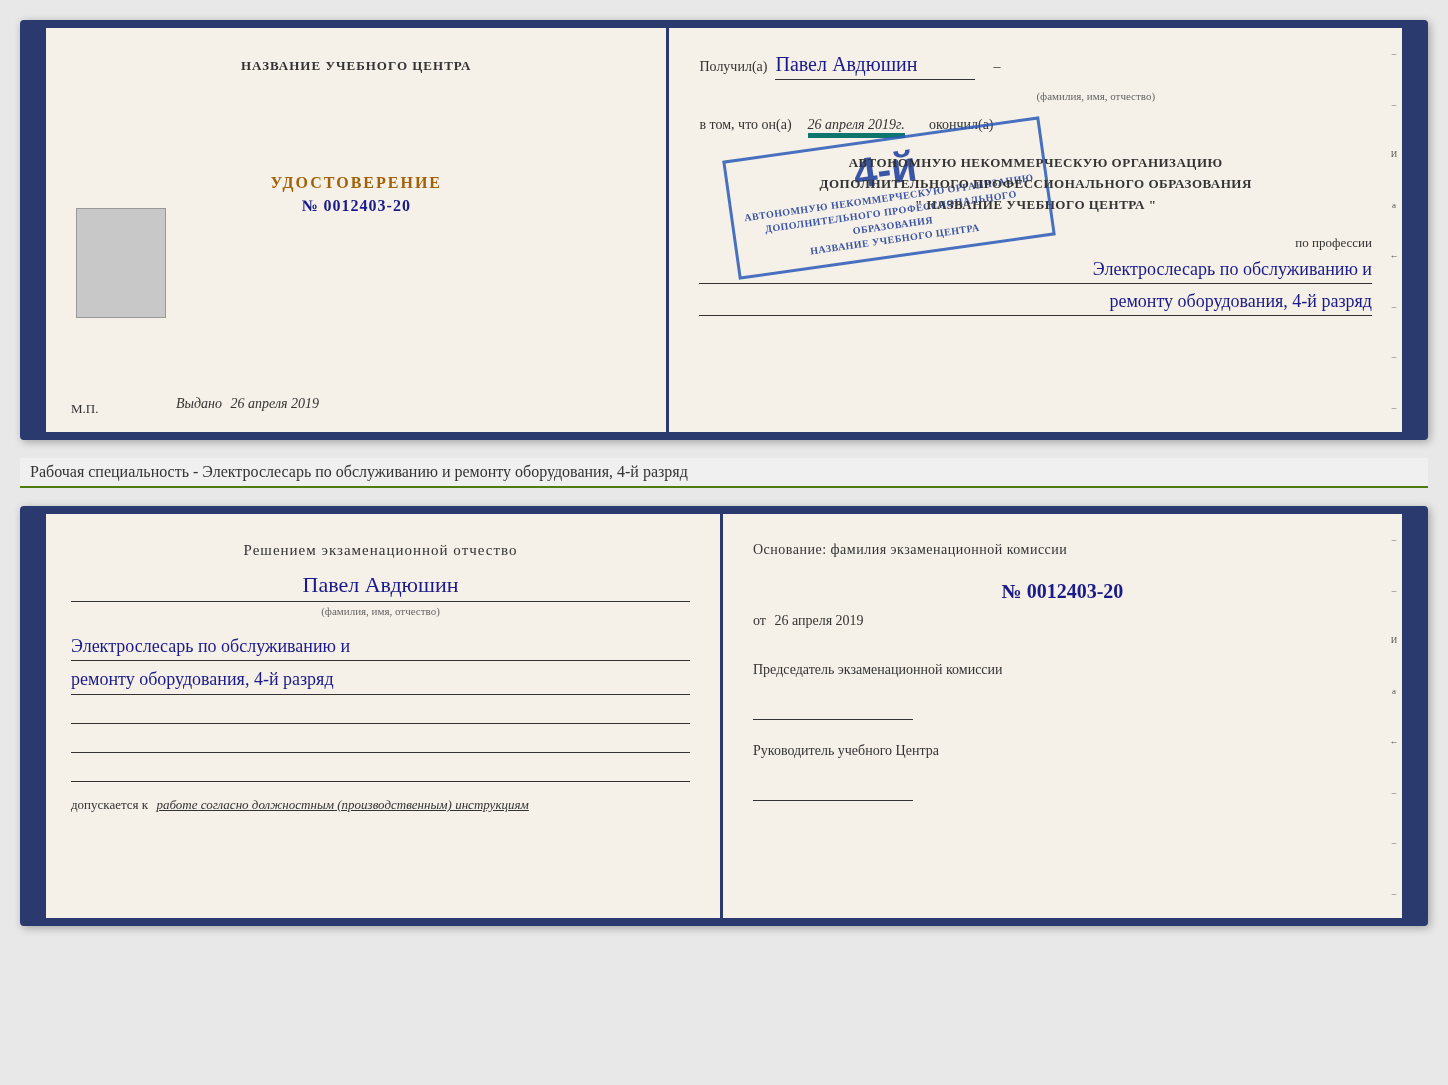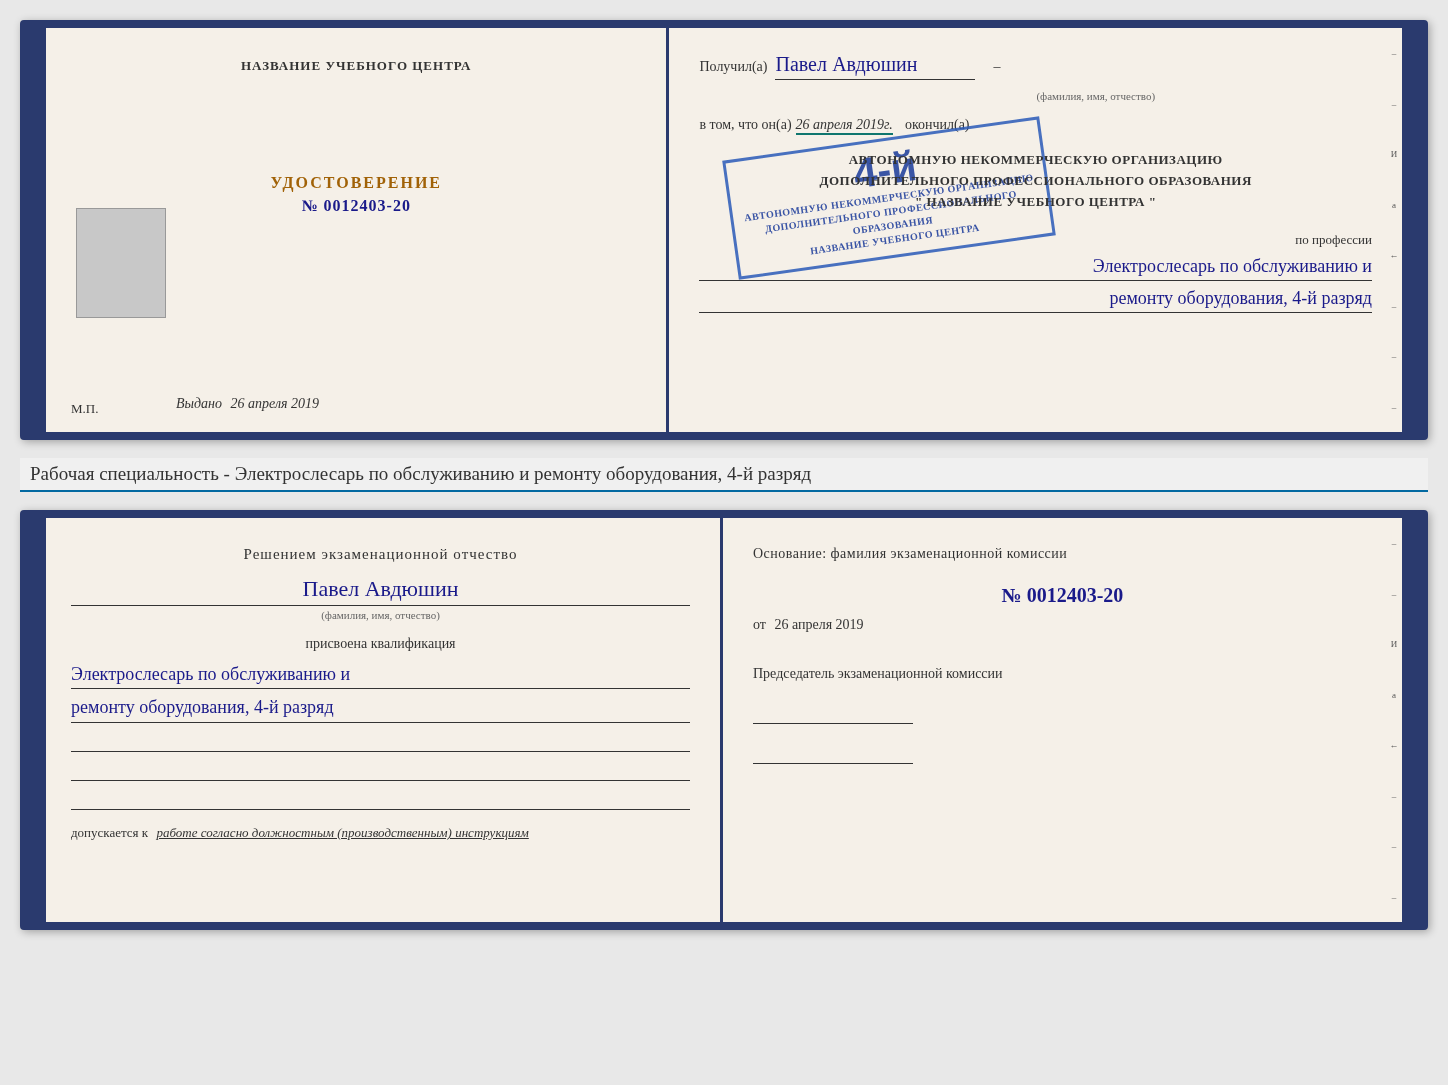--- a/index.html
+++ b/index.html
@@ -145,28 +145,28 @@
     .in-that-section {
       margin-top: 15px;
       margin-bottom: 10px;
     }
 
     .in-that-line {
       font-size: 14px;
       color: #333;
       display: flex;
       align-items: baseline;
-      gap: 4px;
+      gap: 16px;
     }
 
     .date-written {
       font-style: italic;
       font-size: 14px;
       color: #333;
-      border-bottom: 2px solid #0f766e;
+      border-bottom: 5px solid #0f766e;
     }
 
     .completed-text {
       font-size: 14px;
       color: #333;
     }
 
     .org-block {
       margin-top: 8px;
       position: relative;
@@ -238,25 +238,25 @@
       font-size: 18px;
       color: #1a1a8a;
       font-family: 'Segoe Script', cursive;
       line-height: 1.5;
       border-bottom: 1px solid #333;
       margin-top: 4px;
     }
 
     
     .separator-text {
-      font-size: 19px;
+      font-size: 16px;
       color: #333;
       padding: 5px 10px;
       background: #f0f0f0;
-      border-bottom: 2px solid #0369a1;
+      border-bottom: 2px solid #4d7c0f;
     }
 
     
     .document-bottom {
       display: flex;
       background: #f5f0e8;
       border: 8px solid #2a3a6e;
       border-radius: 4px;
       min-height: 420px;
       box-shadow: 2px 2px 8px rgba(0,0,0,0.3);
@@ -460,21 +460,20 @@
 
   <div class="document-bottom">
     <div class="doc-spine-left"></div>
 
     <div class="bottom-left-page">
       <div class="commission-heading">Решением экзаменационной отчество</div>
 
       <div class="person-name-bottom">Павел Авдюшин</div>
       <div class="name-sub-bottom">(фамилия, имя, отчество)</div>
 
-      <div class="qualification-label">присвоена квалификация</div>
 
       <div class="qual-text1">Электрослесарь по обслуживанию и</div>
       <div class="qual-text2">ремонту оборудования, 4-й разряд</div>
 
       <div class="blank-lines"></div>
       <div class="blank-lines"></div>
       <div class="blank-lines"></div>
 
       <div class="допускается-line">
         <span>допускается к</span>
@@ -491,20 +490,21 @@
         <span style="font-size:14px; color:#333;font-family:Liberation Serif, serif;">от</span>
         <span style="font-size:14px; color:#333; margin-left:5px;">26 апреля 2019</span>
       </div>
 
       <div class="signature-block">
         <div class="sig-title">Председатель экзаменационной комиссии</div>
         <div class="sig-line"></div>
       </div>
 
       <div class="signature-block">
+        <div class="sig-title">Руководитель учебного Центра</div>
         <div class="sig-line"></div>
       </div>
 
       <div style="position:absolute; right:0; top:0; width:16px; height:100%; display:flex; flex-direction:column; justify-content:space-around; align-items:center;">
         <span style="font-size:9px; color:#555;">–</span>
         <span style="font-size:9px; color:#555;">–</span>
         <span style="font-size:9px; color:#555;">И</span>
         <span style="font-size:9px; color:#555;">а</span>
         <span style="font-size:9px; color:#555;">←</span>
         <span style="font-size:9px; color:#555;">–</span>

